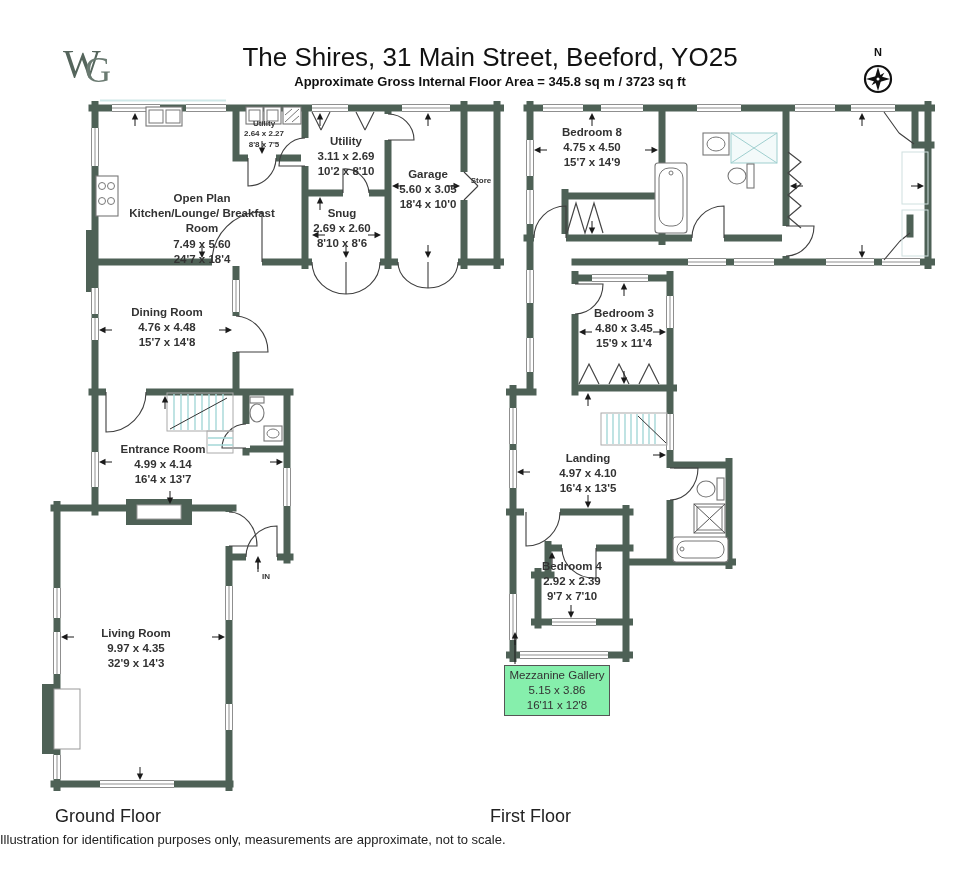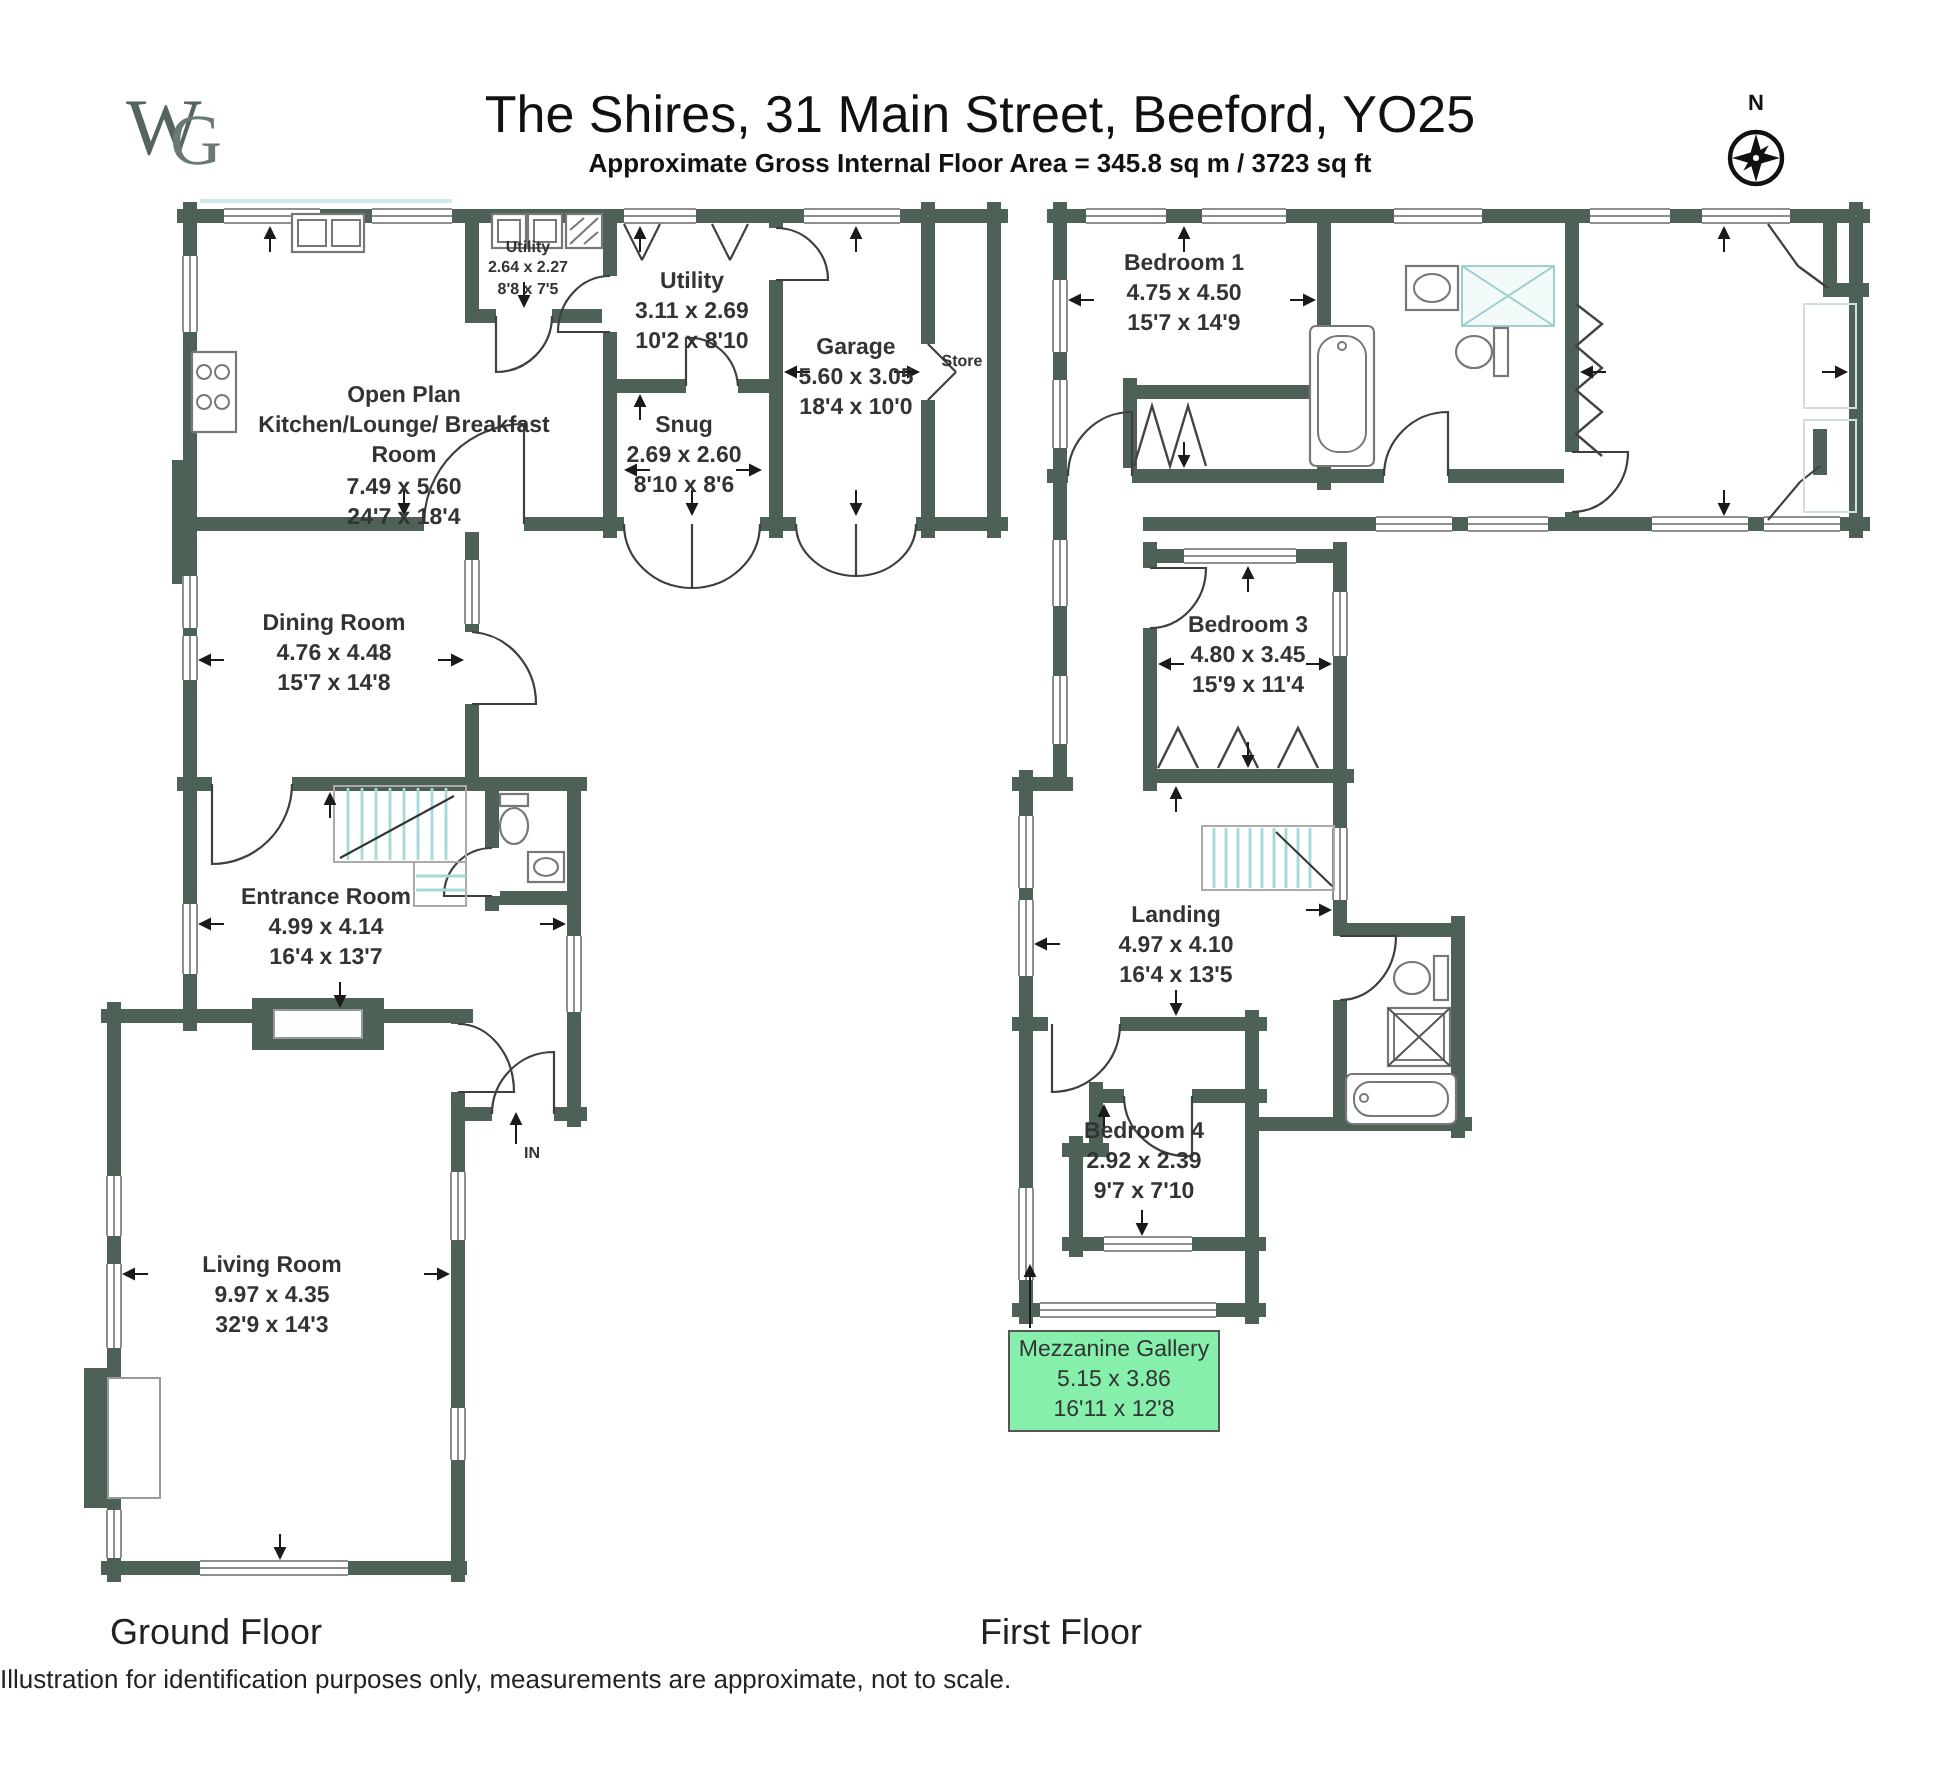--- a/index.html
+++ b/index.html
@@ -446,21 +446,21 @@
     <span>Entrance Room</span>
     <span>4.99 x 4.14</span>
     <span>16'4 x 13'7</span>
   </div>
   <div class="room-label" style="left:66px;top:626px;width:140px">
     <span>Living Room</span>
     <span>9.97 x 4.35</span>
     <span>32'9 x 14'3</span>
   </div>
   <div class="room-label" style="left:522px;top:125px;width:140px">
-    <span>Bedroom 1</span>
+    <span>Bedroom 8</span>
     <span>4.75 x 4.50</span>
     <span>15'7 x 14'9</span>
   </div>
   <div class="room-label" style="left:554px;top:306px;width:140px">
     <span>Bedroom 3</span>
     <span>4.80 x 3.45</span>
     <span>15'9 x 11'4</span>
   </div>
   <div class="room-label" style="left:518px;top:451px;width:140px">
     <span>Landing</span>

